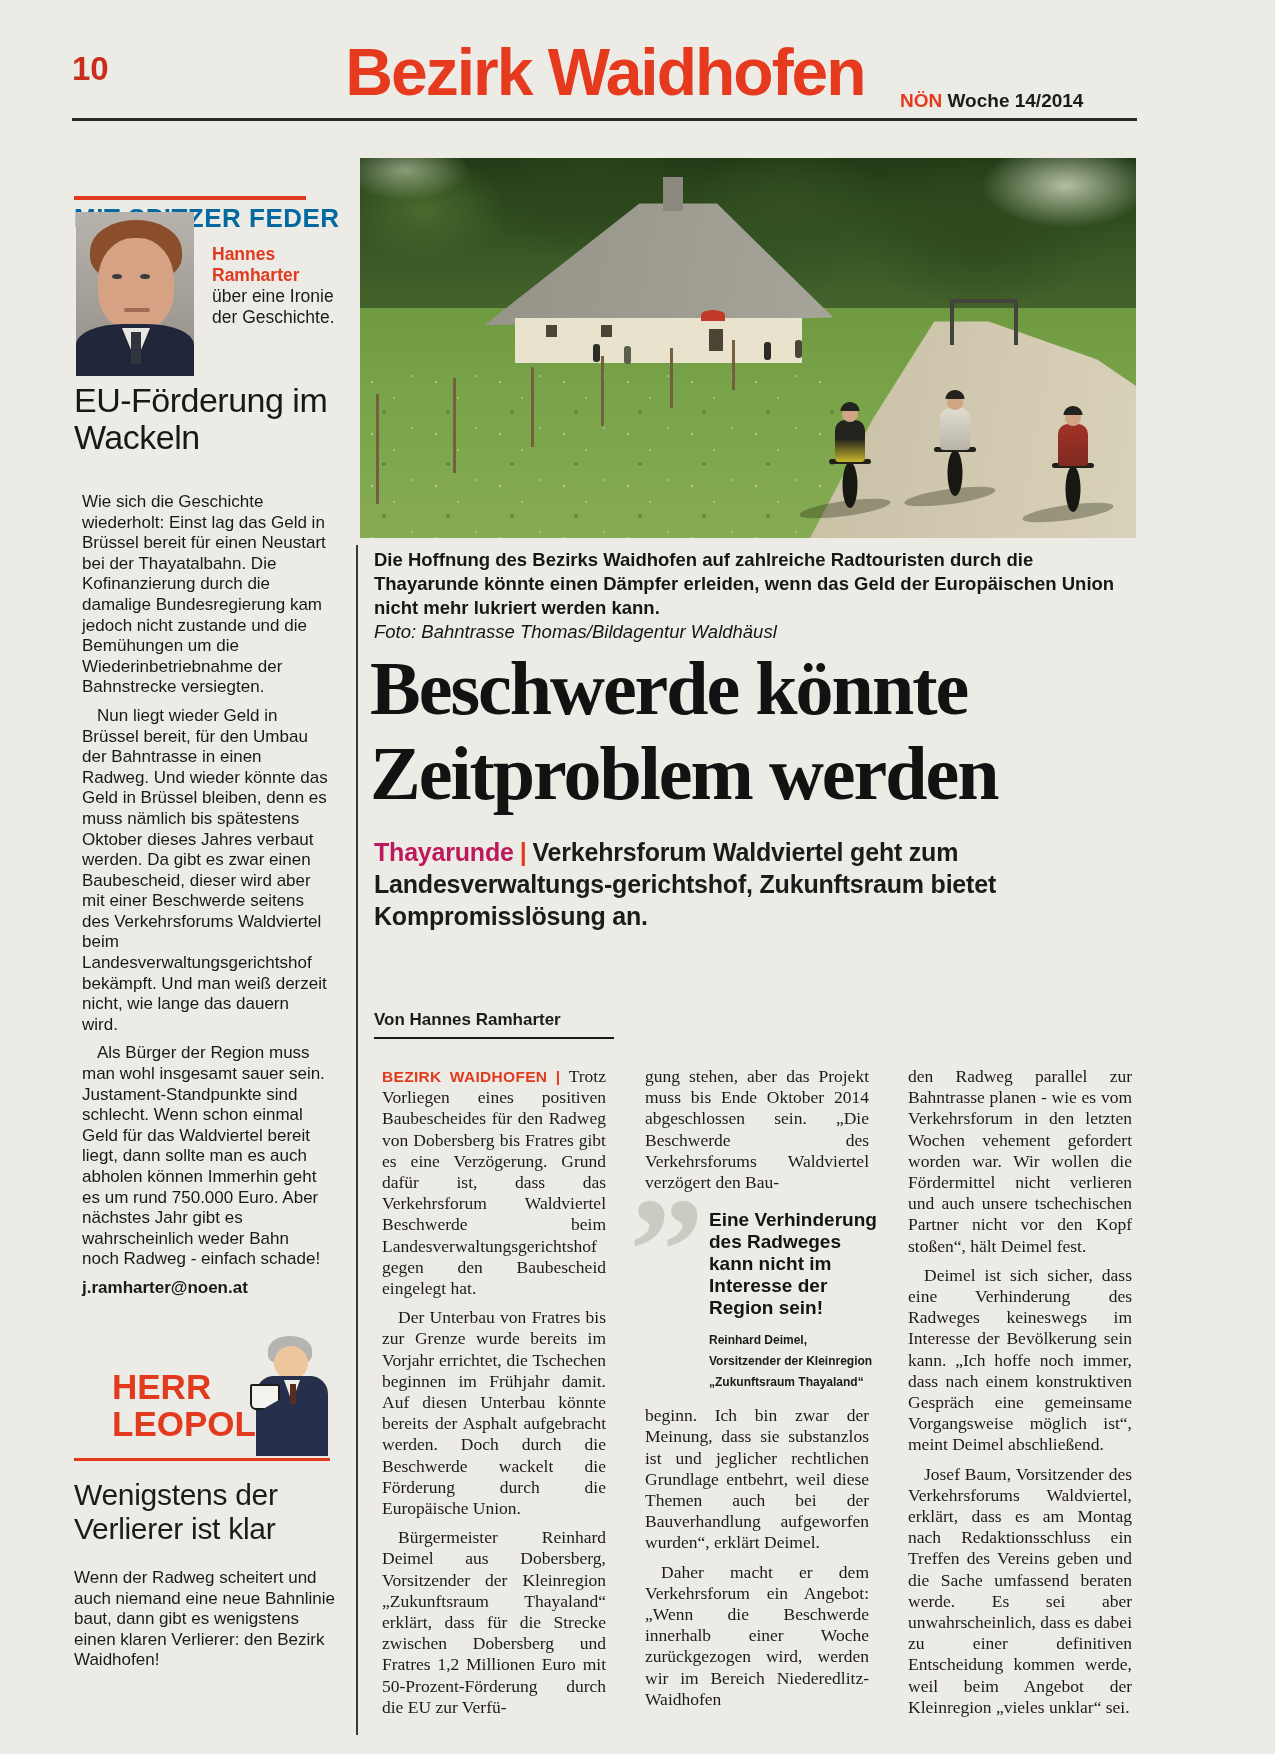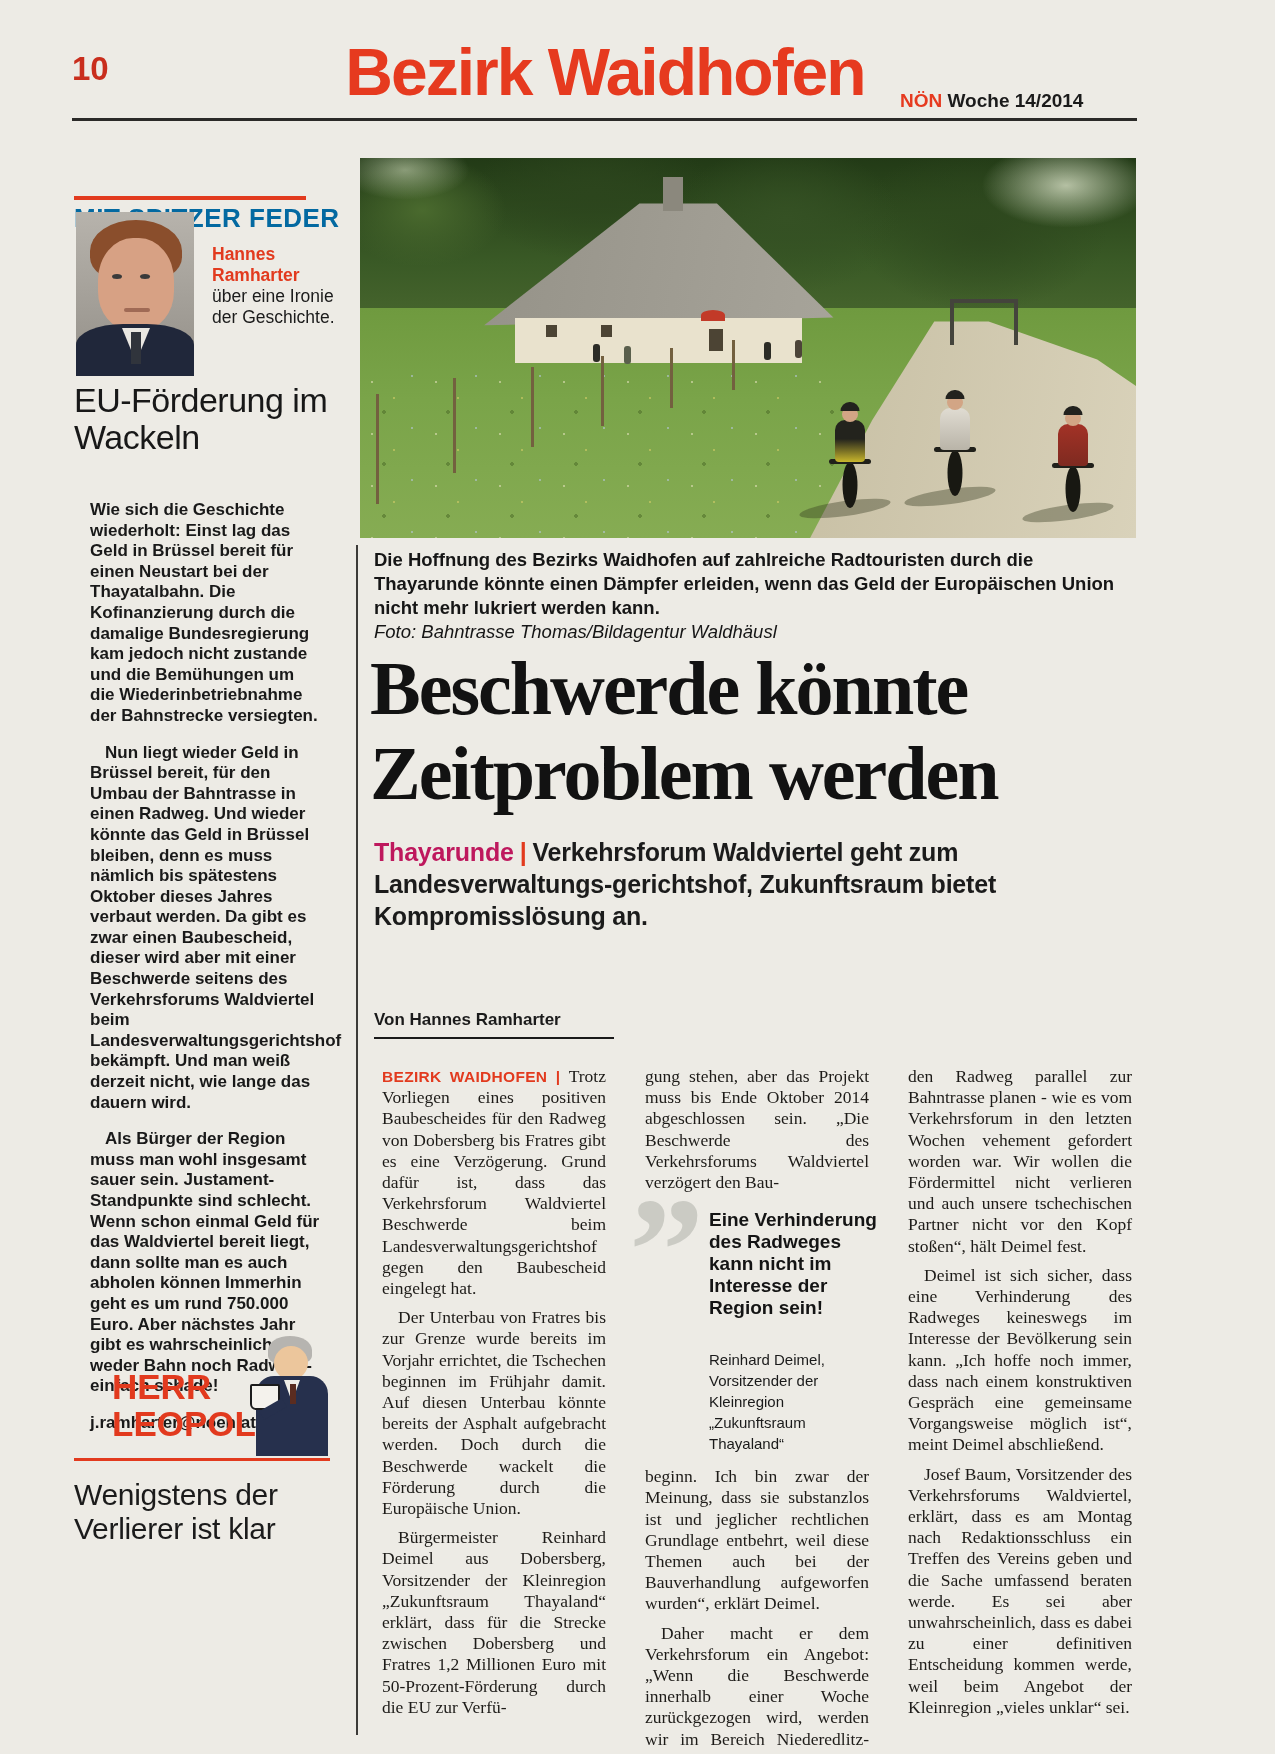--- a/index.html
+++ b/index.html
@@ -30,21 +30,21 @@
   .pt-suit{position:absolute;left:0;top:112px;width:118px;height:52px;background:#20273a;
            border-radius:40% 40% 0 0;}
   .pt-shirt{position:absolute;left:46px;top:116px;width:28px;height:34px;background:#e9e7e2;
             clip-path:polygon(0 0,100% 0,50% 100%);}
   .pt-tie{position:absolute;left:55px;top:120px;width:10px;height:32px;background:#30343c;}
   .author-block{left:212px;top:244px;width:124px;font-size:17.5px;line-height:21px;font-weight:500;}
   .author-name{color:#e23a1e;font-weight:700;}
   .sb-headline{left:74px;top:382px;width:262px;font-size:34px;line-height:37px;font-weight:500;
                letter-spacing:-.5px;color:#181818;}
   .sb-body{left:74px;top:484px;width:262px;font-size:17px;line-height:20.6px;color:#191919;}
-  .sb-body p{margin:16px;font-weight:bold;}
+  .sb-body p{margin:8px;}
   .sb-body p.ind{text-indent:15px;}
   .sb-email{font-weight:700;}
   .leo-title{left:112px;top:1368px;width:172px;font-size:35px;line-height:37px;font-weight:700;color:#e23a1e;}
   .leo-cartoon{left:250px;top:1336px;width:86px;height:120px;}
   .lc-hair{position:absolute;left:18px;top:0;width:44px;height:28px;border-radius:50% 50% 30% 30%;background:#b6b4b0;}
   .lc-face{position:absolute;left:24px;top:10px;width:34px;height:34px;border-radius:50%;background:#ecc69c;}
   .lc-body{position:absolute;left:6px;top:40px;width:72px;height:80px;border-radius:18px 18px 0 0;background:#26304d;}
   .lc-shirt{position:absolute;left:34px;top:44px;width:16px;height:22px;background:#f0eee8;
             clip-path:polygon(0 0,100% 0,50% 100%);}
   .lc-tie{position:absolute;left:40px;top:48px;width:6px;height:20px;background:#5a2c20;}
@@ -123,21 +123,21 @@
   .col1{left:374px;} .col2{left:637px;} .col3{left:900px;}
   .col p{margin:8px;}
   .col p.ind{text-indent:16px;}
   .loc{font-family:"Liberation Sans",sans-serif;font-weight:700;font-size:15.5px;color:#e23a1e;
        letter-spacing:.3px;}
   .pq{position:relative;margin:16px 0 12px;padding-left:72px;min-height:150px;text-align:left;
       font-family:"Liberation Sans",sans-serif;}
   .pq-mark{position:absolute;left:-8px;top:-34px;font-family:"Liberation Serif",serif;font-weight:700;
            font-size:150px;line-height:1;color:#cbcbc4;}
   .pq-text{font-size:19px;line-height:22px;font-weight:700;color:#141414;}
-  .pq-attr{margin-top:30px;font-size:15px;line-height:21px;font-weight:400;color:#1a1a1a;}
+  .pq-attr{margin-top:11px;font-size:12px;line-height:21px;font-weight:700;color:#1a1a1a;}
 </style>
 </head>
 <body>
 
 <div id="page">
 
   <div class="abs page-num">10</div>
   <div class="abs paper-title">Bezirk Waidhofen</div>
   <div class="abs issue">
     <span class="brand">NÖN</span><span> Woche 14/2014</span>
@@ -175,20 +175,21 @@
     <div class="lc-hair"></div>
     <div class="lc-face"></div>
     <div class="lc-body"></div>
     <div class="lc-shirt"></div>
     <div class="lc-tie"></div>
     <div class="lc-cup"></div>
     <div class="lc-arm"></div>
   </div>
   <div class="abs leo-rule"></div>
   <div class="abs leo-headline">Wenigstens der Verlierer ist klar</div>
+  <div class="abs leo-body">Wenn der Radweg scheitert und auch niemand eine neue Bahnlinie baut, dann gibt es wenigstens einen klaren Verlierer: den Bezirk Waidhofen!</div>
 
   <div class="abs vrule"></div>
 
   <div class="abs photo">
     <div class="ph-trees"></div>
     <div class="ph-sky-tl"></div>
     <div class="ph-sky-tr"></div>
     <div class="ph-meadow"></div>
     <div class="ph-flowers"></div>
     <div class="ph-path"></div>

